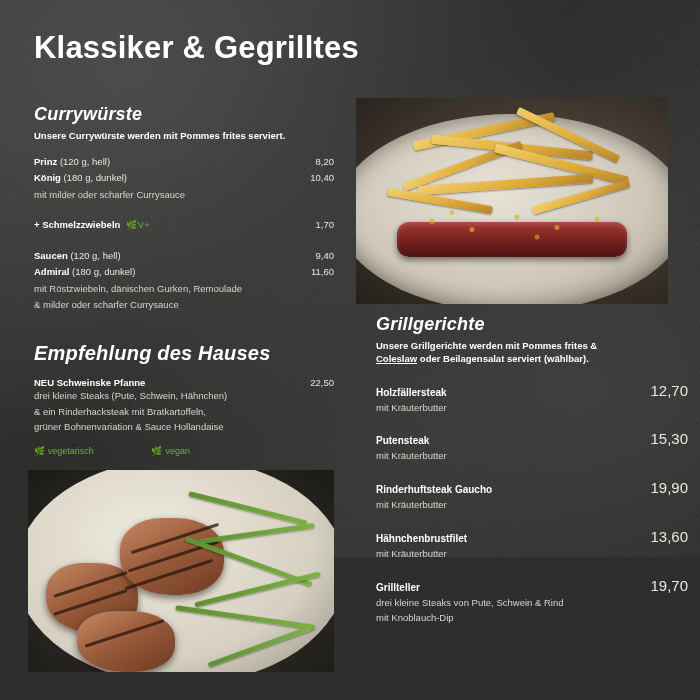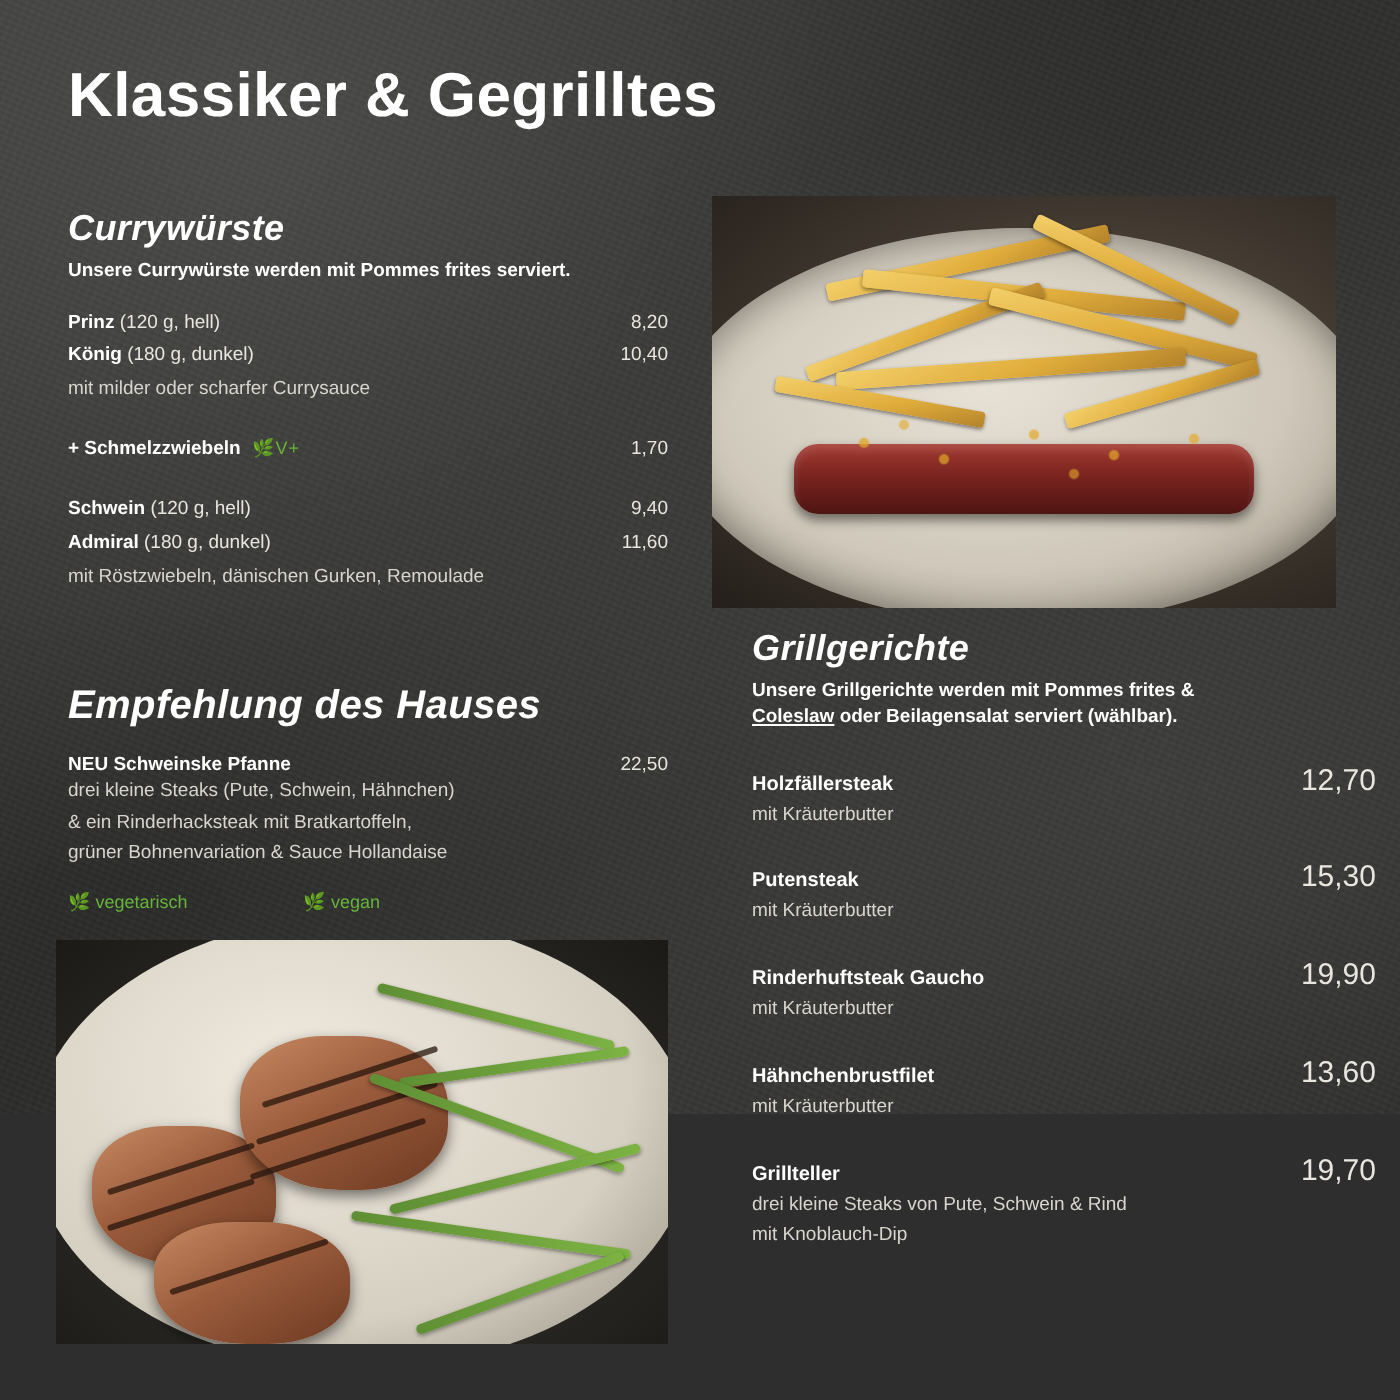--- a/index.html
+++ b/index.html
@@ -256,33 +256,34 @@
           <b>+ Schmelzzwiebeln</b>
           <span class="veg">&nbsp;🌿</span><span class="vgn">V+</span>
         </div>
         <div class="pr">1,70</div>
       </div>
 
       <div class="gap-m"></div>
 
       <div class="row">
         <div class="nm">
-          <b>Schwein</b>
+          <b>Saucen</b>
           <span>(120 g, hell)</span>
         </div>
         <div class="pr">9,40</div>
       </div>
       <div class="row">
         <div class="nm">
           <b>Admiral</b>
           <span>(180 g, dunkel)</span>
         </div>
         <div class="pr">11,60</div>
       </div>
       <div class="note">mit Röstzwiebeln, dänischen Gurken, Remoulade</div>
+      <div class="note">&amp; milder oder scharfer Currysauce</div>
     </div>
   </div>
 
   <div class="empf">
     <div class="sec-head">Empfehlung des Hauses</div>
     <div class="empf-row">
       <div class="nm">
         <span class="neu">NEU</span>
         <span class="dish">Schweinske Pfanne</span>
       </div>

